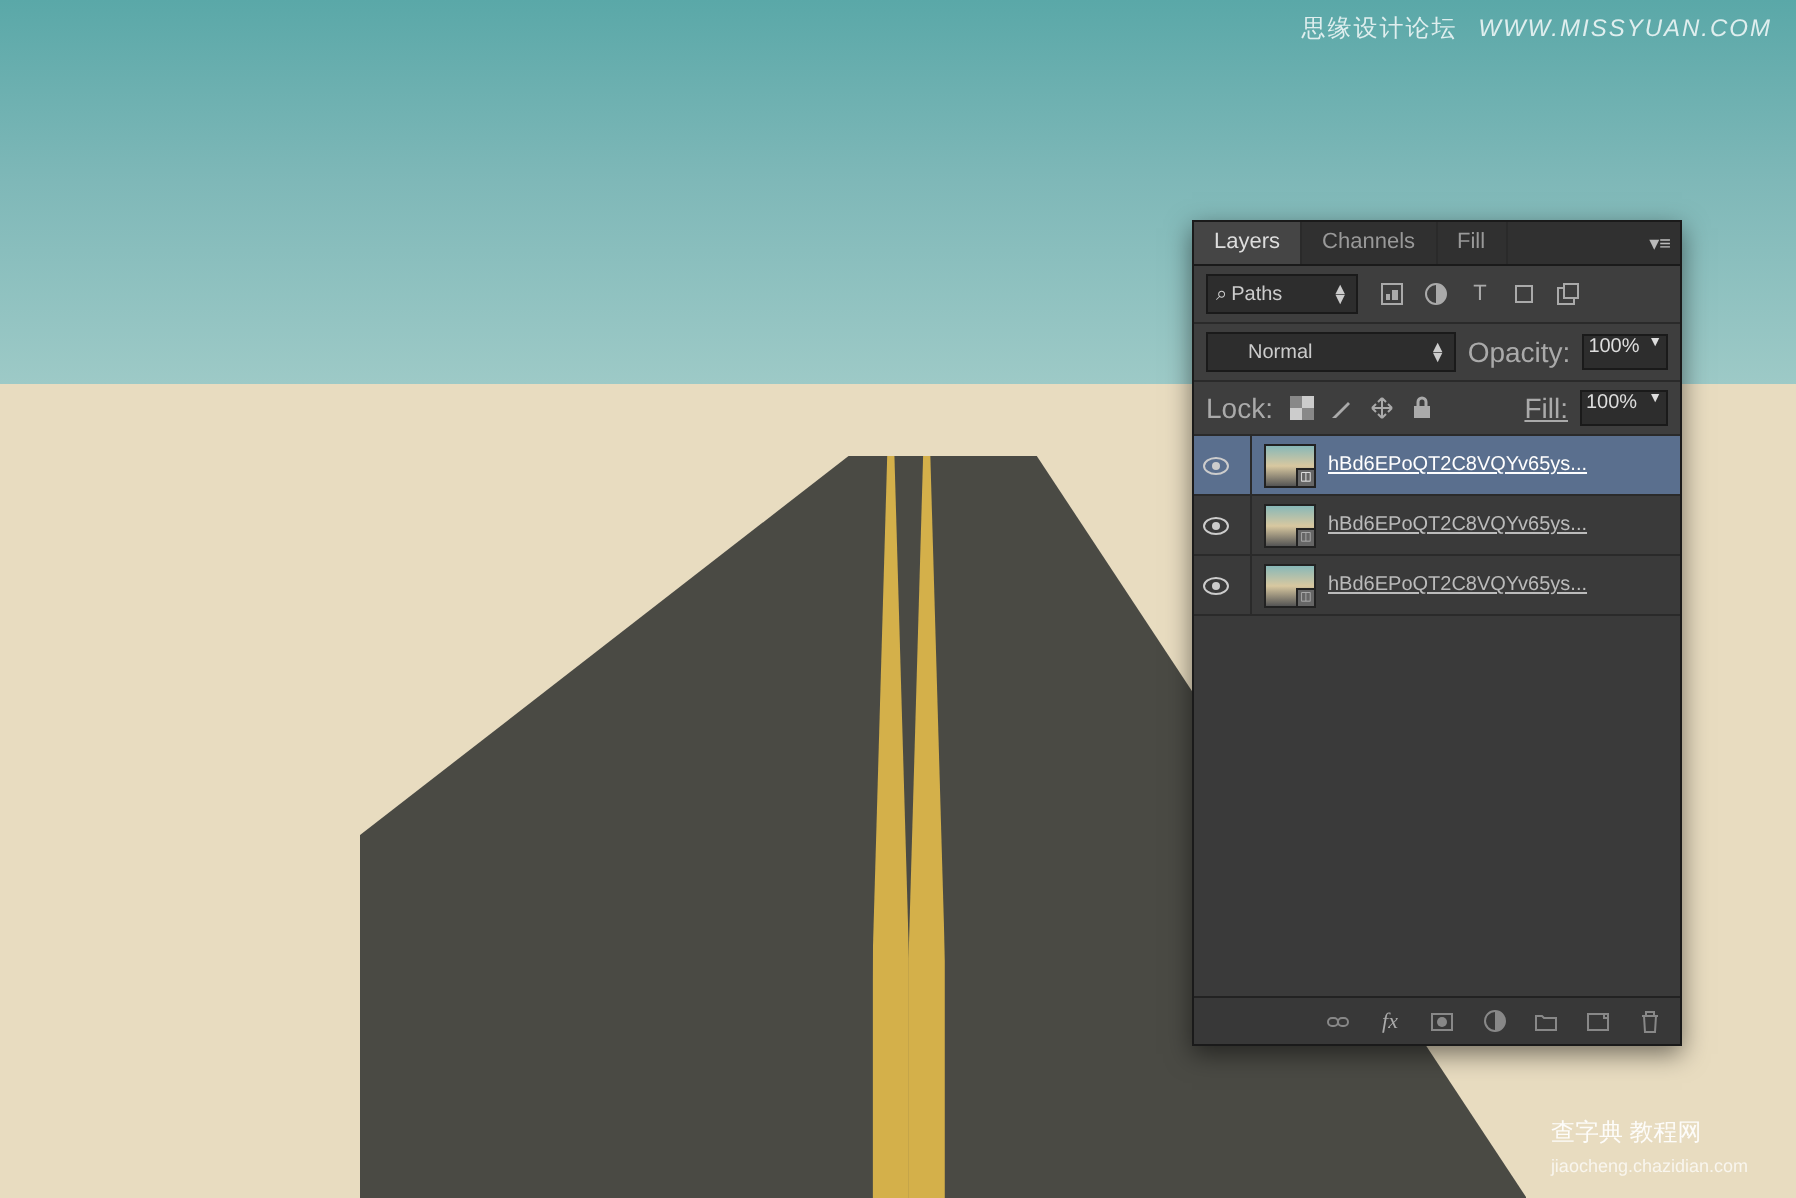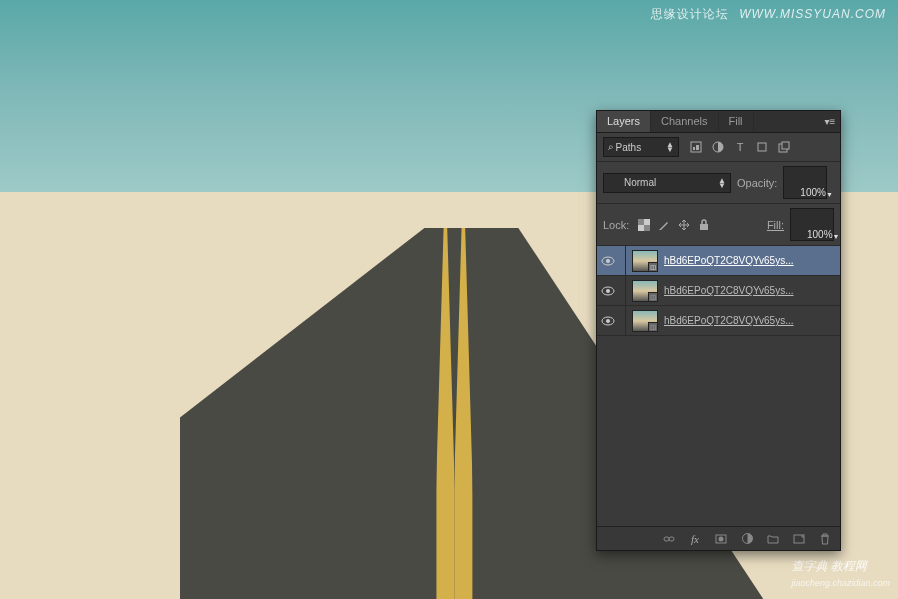--- a/index.html
+++ b/index.html
@@ -70,24 +70,23 @@
       position: absolute;
       top: 6px;
       right: 12px;
       color: rgba(255,255,255,0.8);
       font-size: 12px;
       letter-spacing: 1px;
     }
     .watermark-br {
       position: absolute;
       bottom: 10px;
-      right: 8px;
+      right: 24px;
       color: rgba(255,255,255,0.9);
       font-size: 12px;
-      font-style: italic;
     }
     .watermark-br .sub {
       font-size: 9px;
       opacity: 0.8;
     }
     
     
     .panel {
       position: absolute;
       top: 110px;
@@ -164,31 +163,31 @@
       width: 14px;
       height: 14px;
       display: flex;
       align-items: center;
       justify-content: center;
       color: #aaa;
       font-size: 11px;
     }
     
     .label {
-      font-size: 11px;
+      font-size: 14px;
       color: #aaa;
     }
     
     .pct-input {
       display: flex;
-      align-items: flex-end;
+      align-items: flex-start;
       background: #2d2d2d;
       border: 1px solid #1a1a1a;
-      height: 33px;
-      padding: 0 16px;
+      height: 18px;
+      padding: 0 2px;
       color: #ddd;
       font-size: 10px;
       width: 44px;
     }
     .pct-input .chev {
       margin-left: auto;
       font-size: 7px;
     }
     
     .lock-icons {

